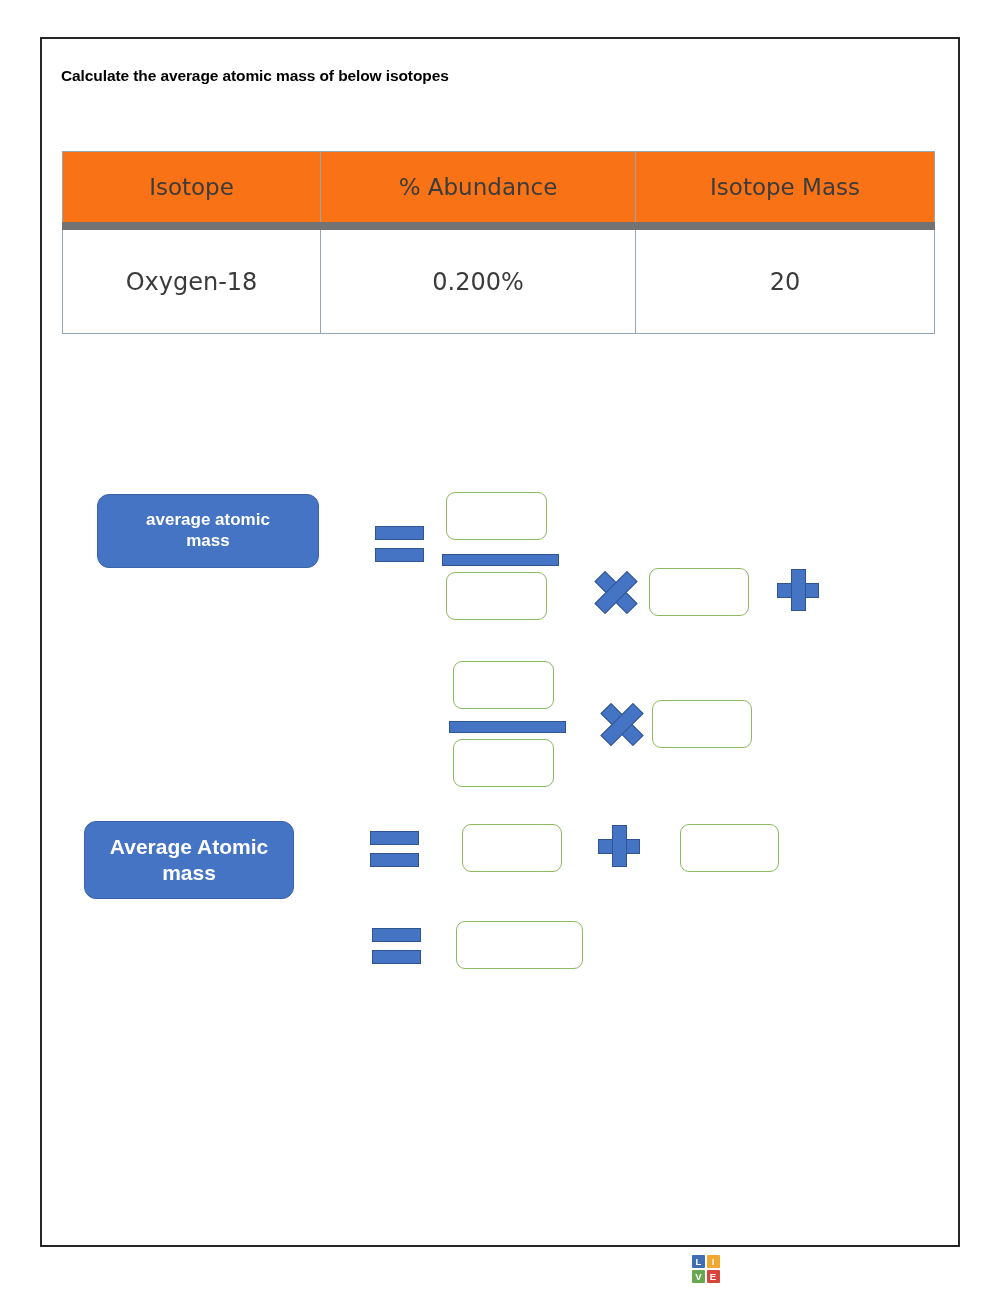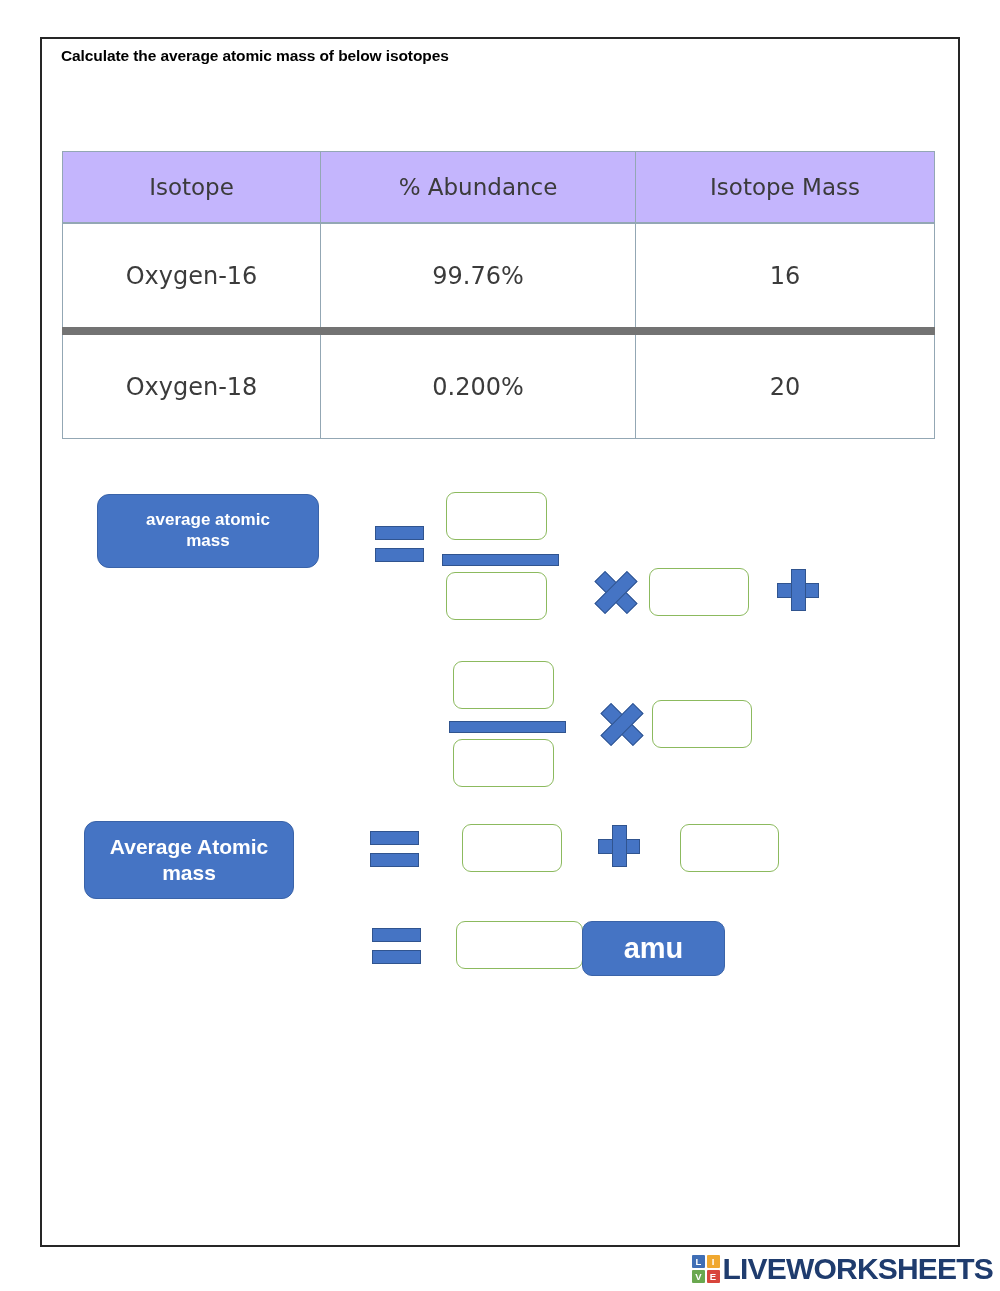--- a/index.html
+++ b/index.html
@@ -25,21 +25,21 @@
     height: 1210px;
     border: 2px solid #262626;
     background: #ffffff;
     box-sizing: border-box;
   }
 
   
   #instruction-title {
     position: absolute;
     left: 19px;
-    top: 8px;
+    top: 28px;
     font-size: 15.5px;
     font-weight: bold;
     color: #000000;
     letter-spacing: -0.1px;
     white-space: nowrap;
   }
 
   
   #isotope-table {
     position: absolute;
@@ -55,21 +55,21 @@
 
   #isotope-table th,
   #isotope-table td {
     border: 1px solid #93a7b4;
     text-align: center;
     color: #3b3b3b;
     font-family: "DejaVu Sans", sans-serif;
     font-weight: normal;
   }
   #isotope-table thead th {
-    background: #c4b5fd;
+    background: #f97316;
     height: 68px;
     font-size: 23px;
     border-bottom: 2px solid #93a7b4;
   }
   #isotope-table tbody td {
     background: #ffffff;
     height: 101px;
     font-size: 24px;
   }
   #isotope-table tbody tr.row-sep td {
@@ -266,25 +266,20 @@
         <col class="c3">
     </colgroup>
     <thead>
       <tr>
         <th>Isotope</th>
         <th>% Abundance</th>
         <th>Isotope Mass</th>
       </tr>
     </thead>
     <tbody>
-      <tr>
-        <td>Oxygen-16</td>
-        <td>99.76%</td>
-        <td>16</td>
-      </tr>
       <tr class="row-sep">
         <td>Oxygen-18</td>
         <td>0.200%</td>
         <td>20</td>
       </tr>
     </tbody>
   </table>
 
   <div id="formula-area">
 
@@ -344,26 +339,24 @@
 
     <input class="answer-box" type="text" style="left: 638px; top: 778px; width: 99px; height: 48px;" placeholder="">
 
     <div class="equals-sign" style="left:330px; top:882px;">
       <span class="bar top"></span>
       <span class="bar bottom"></span>
     </div>
 
     <input class="answer-box" type="text" style="left: 414px; top: 875px; width: 127px; height: 48px;" placeholder="">
 
-    <div class="blue-label" id="label-amu">amu</div>
 
   </div>
 </div>
 
 <div id="liveworksheets-logo">
   <div id="logo-tiles">
     <div class="tile t0">L</div>
     <div class="tile t1">I</div>
     <div class="tile t2">V</div>
     <div class="tile t3">E</div>
   </div>
-  <div id="logo-wordmark">LIVEWORKSHEETS</div>
 </div>
 
 </body></html>

